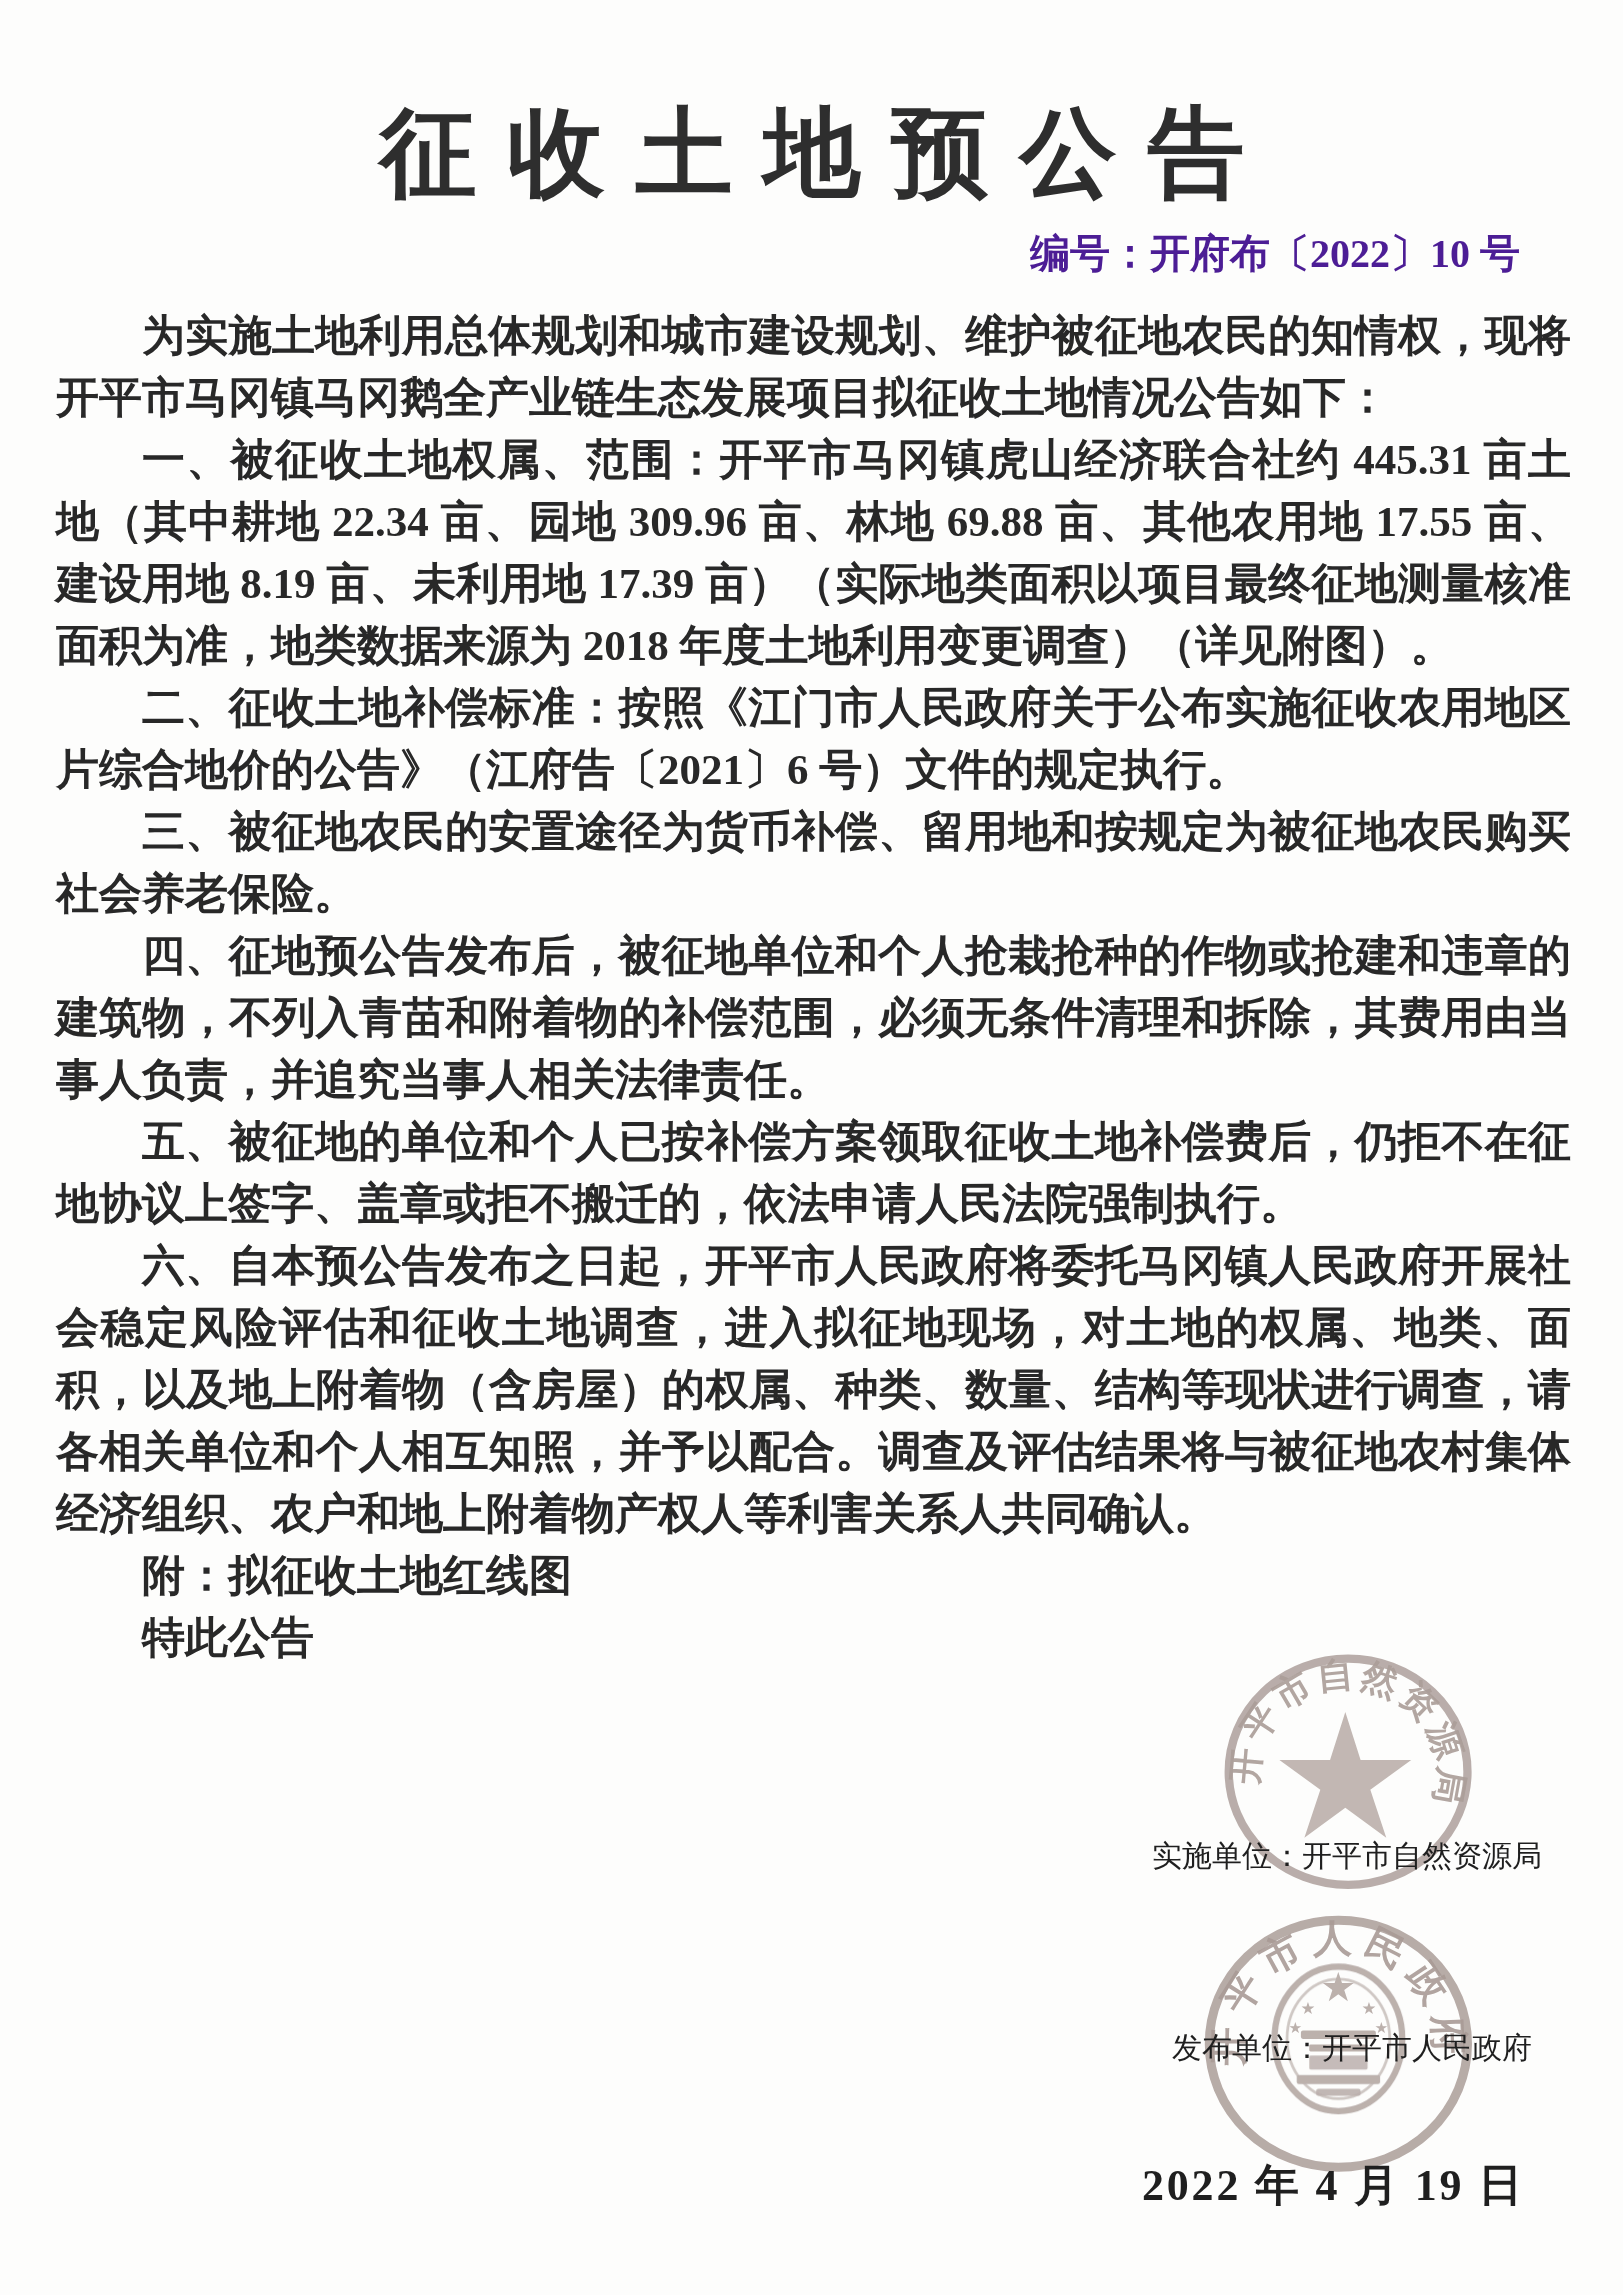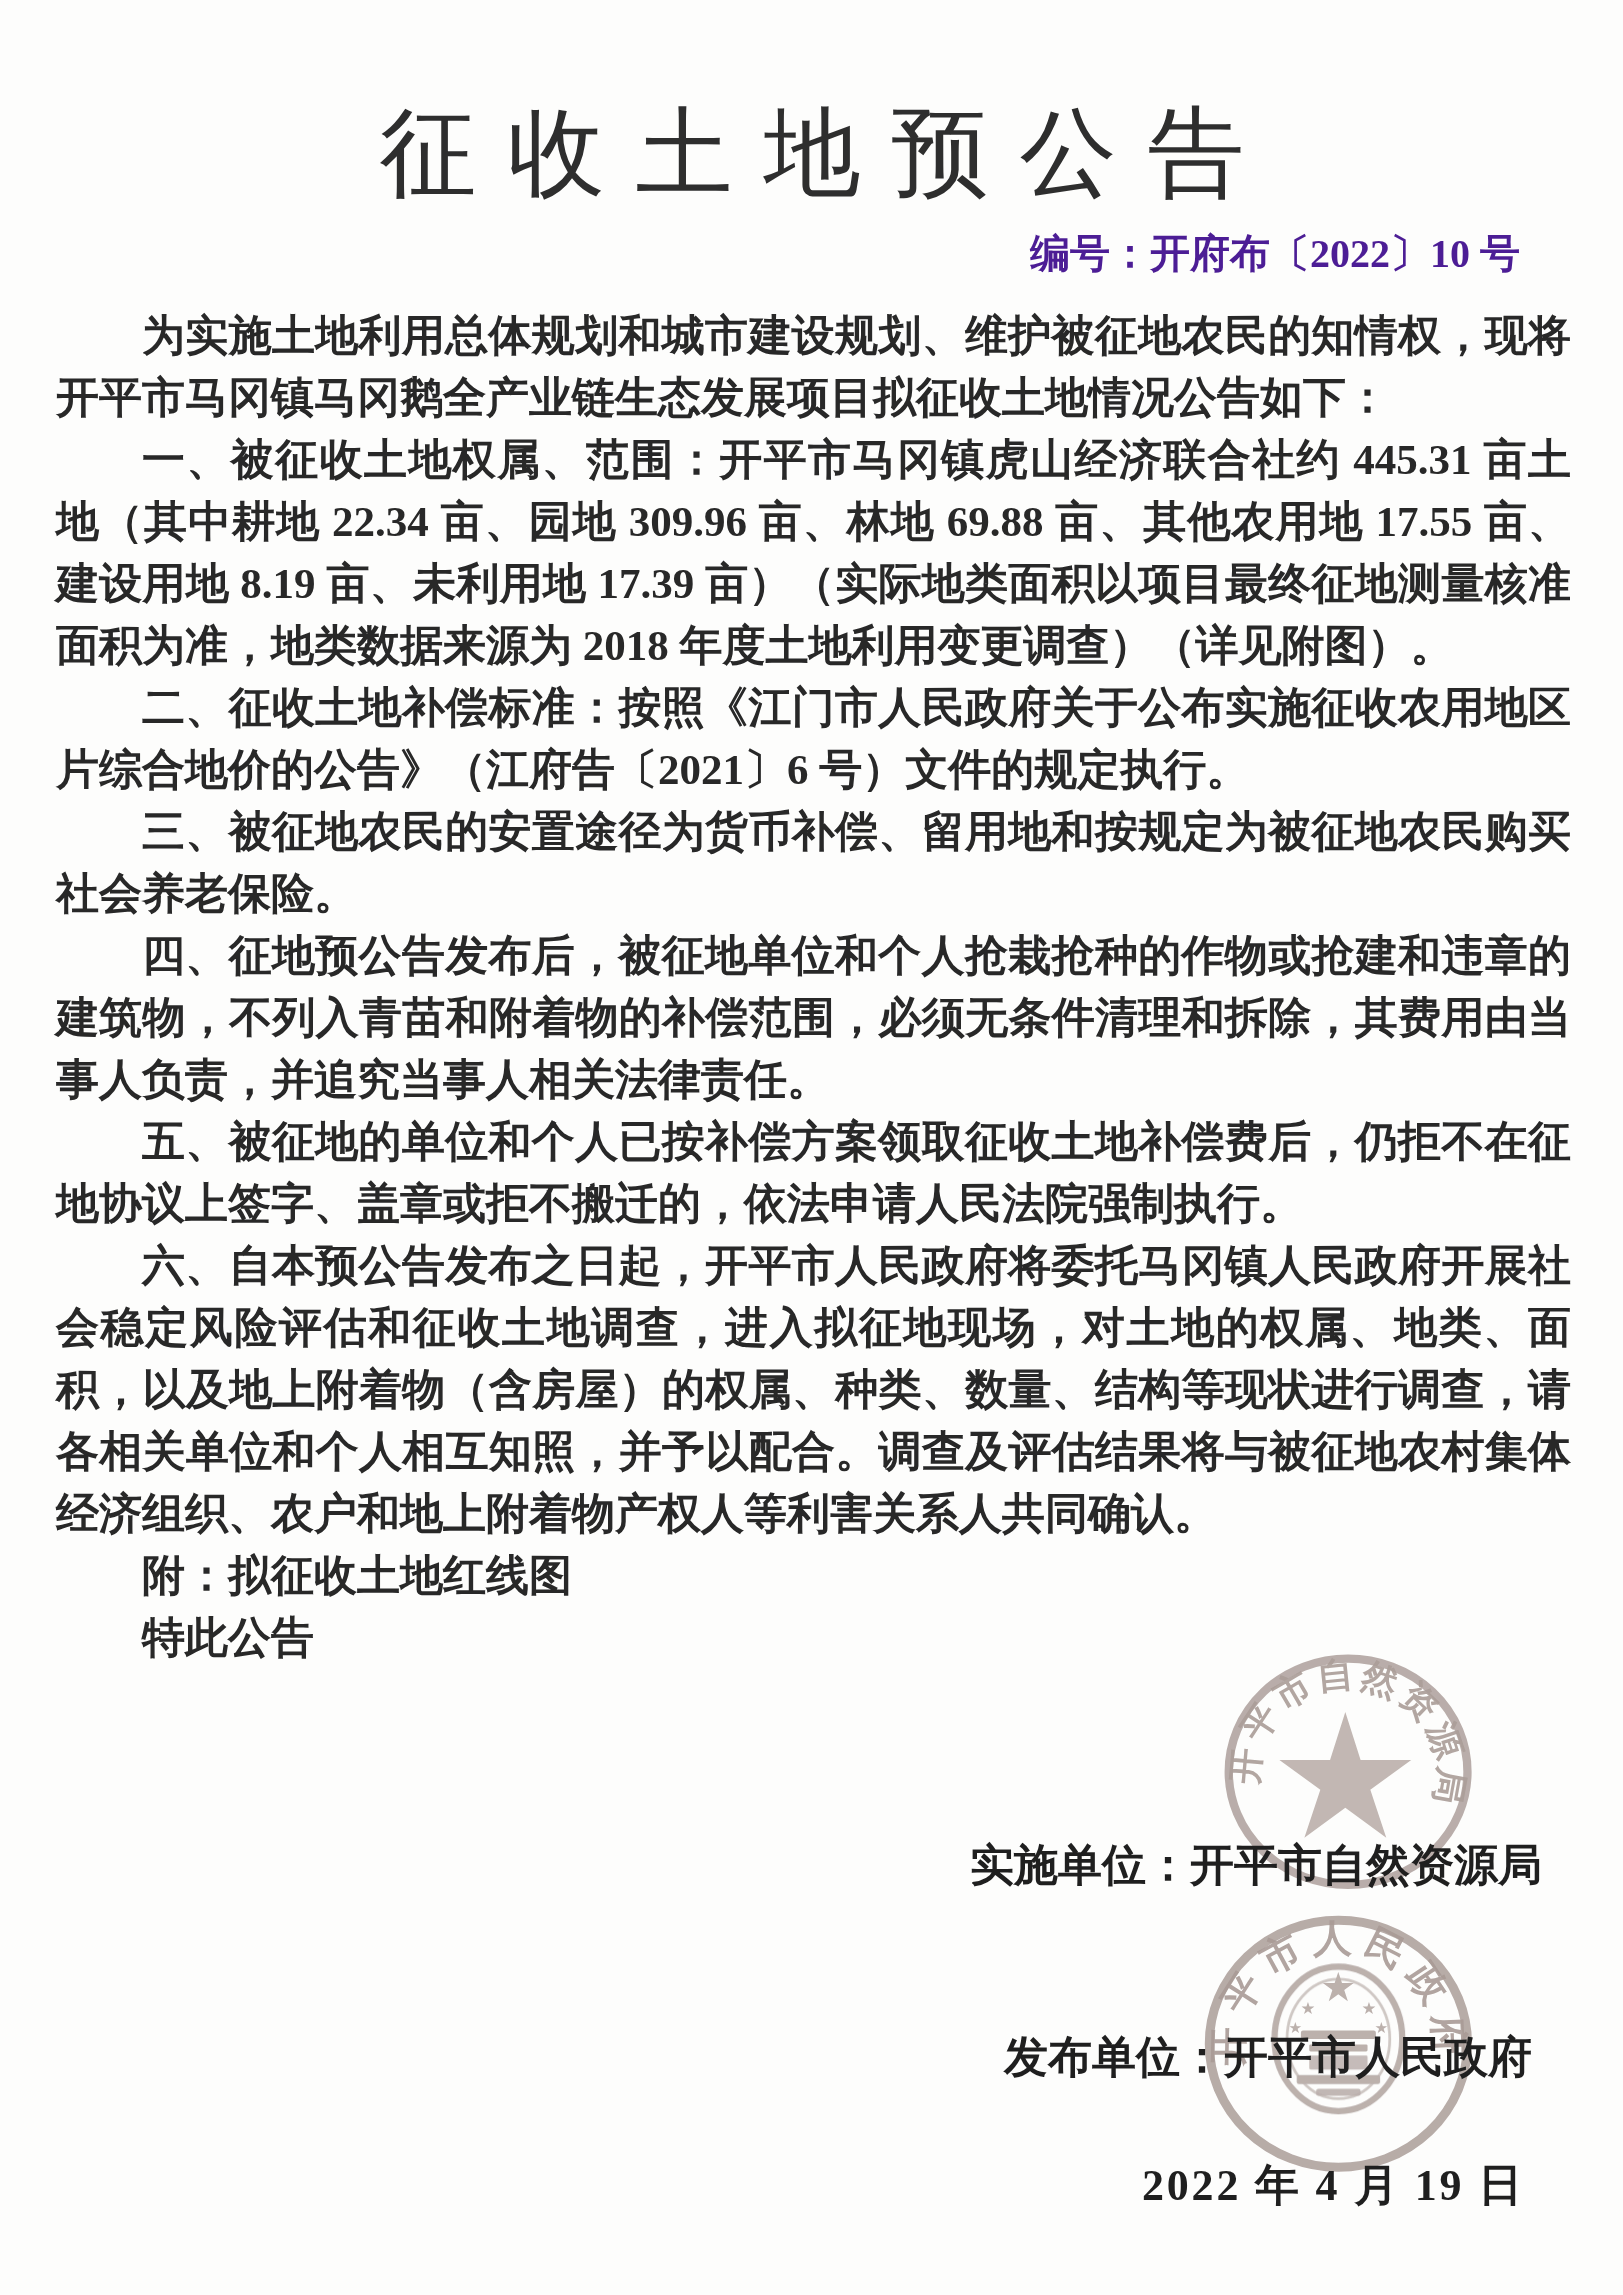--- a/index.html
+++ b/index.html
@@ -13,21 +13,21 @@
     font-family: "Liberation Serif", "DejaVu Serif", serif;
     color: #272727;
   }
   .title {
     position: absolute;
     top: 103px;
     left: 0;
     width: 100%;
     text-align: center;
     font-size: 97px;
-    font-weight: 400;
+    font-weight: 700;
     letter-spacing: 31px;
     text-indent: 31px;
     line-height: 1.05;
     color: #2e2e2e;
     white-space: nowrap;
   }
   .doc-number {
     position: absolute;
     top: 226px;
     right: 104px;
@@ -46,22 +46,22 @@
     margin: 0;
     text-indent: 2em;
     font-size: 43px;
     line-height: 62px;
     font-weight: 700;
     text-align: justify;
     color: #282828;
   }
   .sig-line {
     position: absolute;
-    font-size: 44px;
-    font-weight: 700;
+    font-size: 30px;
+    font-weight: 400;
     color: #1f1f1f;
     white-space: nowrap;
     z-index: 3;
   }
   .impl-unit  { top: 1836px; right: 82px; }
   .issue-unit { top: 2028px; right: 92px; }
   .issue-date { top: 2156px; right: 99px; font-weight: 700; font-size: 44px; letter-spacing: 2.8px; }
   .seal-layer {
     position: absolute;
     left: 0; top: 0;

